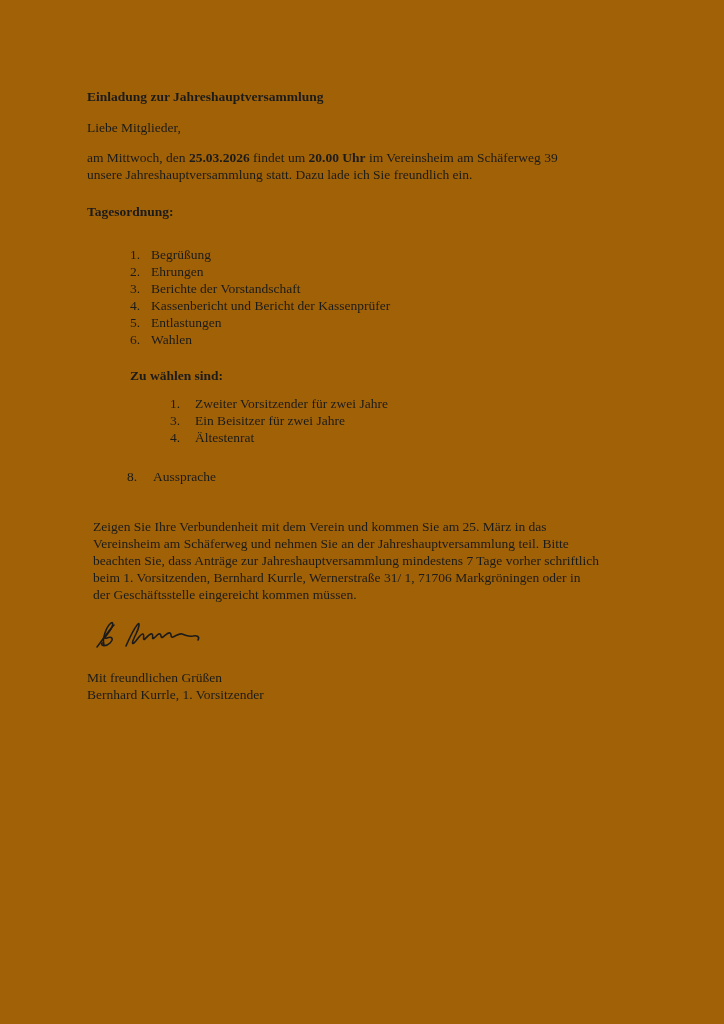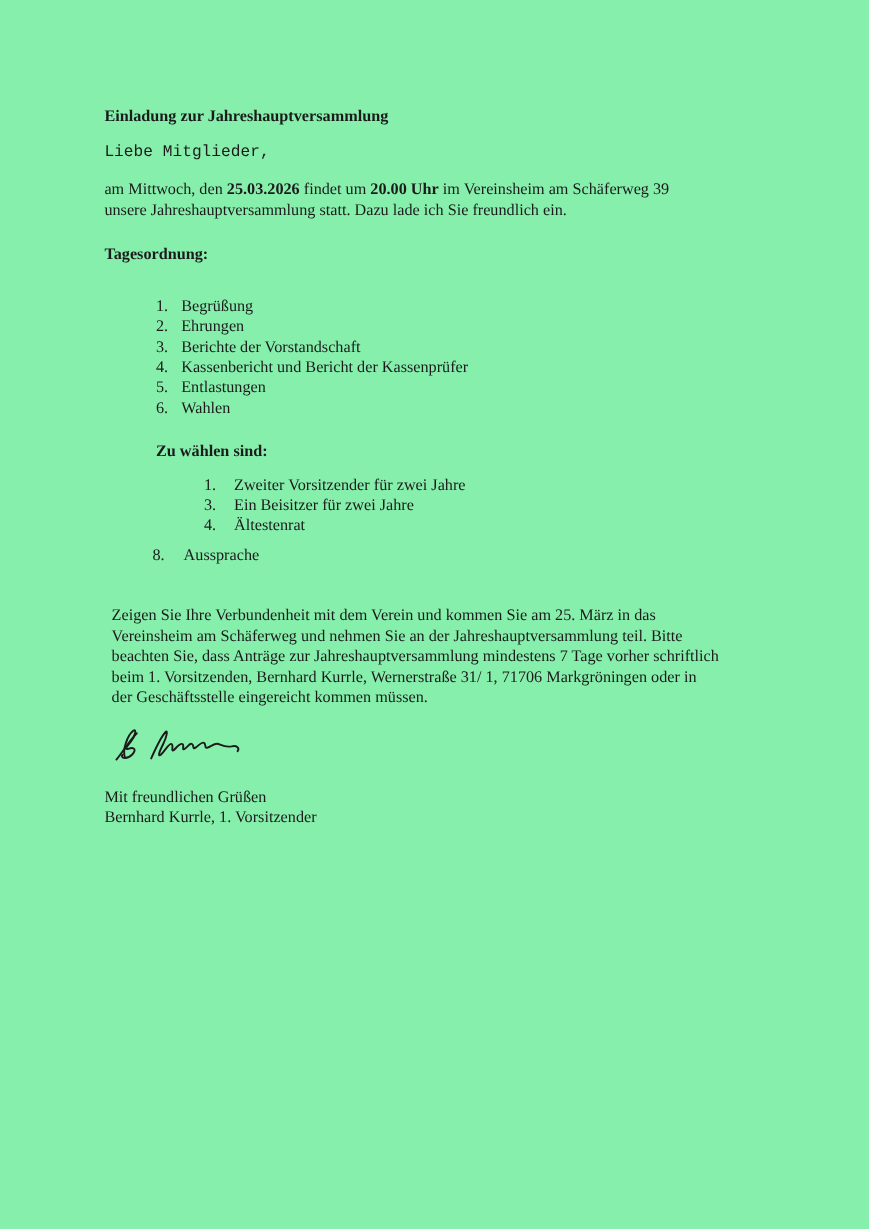--- a/index.html
+++ b/index.html
@@ -6,41 +6,41 @@
   body {
     width: 724px; height: 1024px;
     background: #ffffff;
     font-family: "Liberation Serif", "DejaVu Serif", serif;
     color: #1b1b1b;
     -webkit-font-smoothing: antialiased;
   }
   .page {
     position: relative;
     width: 724px; height: 1024px;
-    background: #86efac;
+    background: #a16207;
     overflow: hidden;
   }
   .content {
     position: absolute;
     left: 87px; top: 88px;
     width: 580px;
     font-size: 13.5px;
     line-height: 17px;
   }
   .b { font-weight: bold; }
   .title { font-weight: bold; margin: 0 0 14px 0; }
-  .salutation { margin: 4px 0 13px 0; font-family: Liberation Mono, monospace; }
+  .salutation { margin: 4px 0 13px 0; }
   .intro { margin: 0 0 20px 0; }
   .intro .line { white-space: nowrap; }
   .section-heading { font-weight: bold; margin: 0 0 26px 0; }
   .agenda-list { margin: 0 0 19px 0; padding-left: 43px; }
   .agenda-row { white-space: nowrap; }
   .agenda-row .num { display: inline-block; width: 21px; }
   .elections-intro { padding-left: 43px; margin: 0 0 11px 0; font-weight: bold; }
-  .elections-list { margin: 0 0 8px 0; padding-left: 83px; }
+  .elections-list { margin: 0 0 22px 0; padding-left: 83px; }
   .elections-list .num { margin-right: 4px; }
   .agenda-continued { margin: 0 0 33px 0; padding-left: 40px; }
   .agenda-continued .num { margin-right: 5px; }
   .closing-paragraph { margin: 0 0 16px 6px; }
   .closing-paragraph .line { white-space: nowrap; }
   .signature-block { height: 41px; margin: 0 0 9px 0; padding-left: 3px; }
   .signature-block svg { display: block; }
   .closing-block { margin: 0; }
 </style>
 </head>

